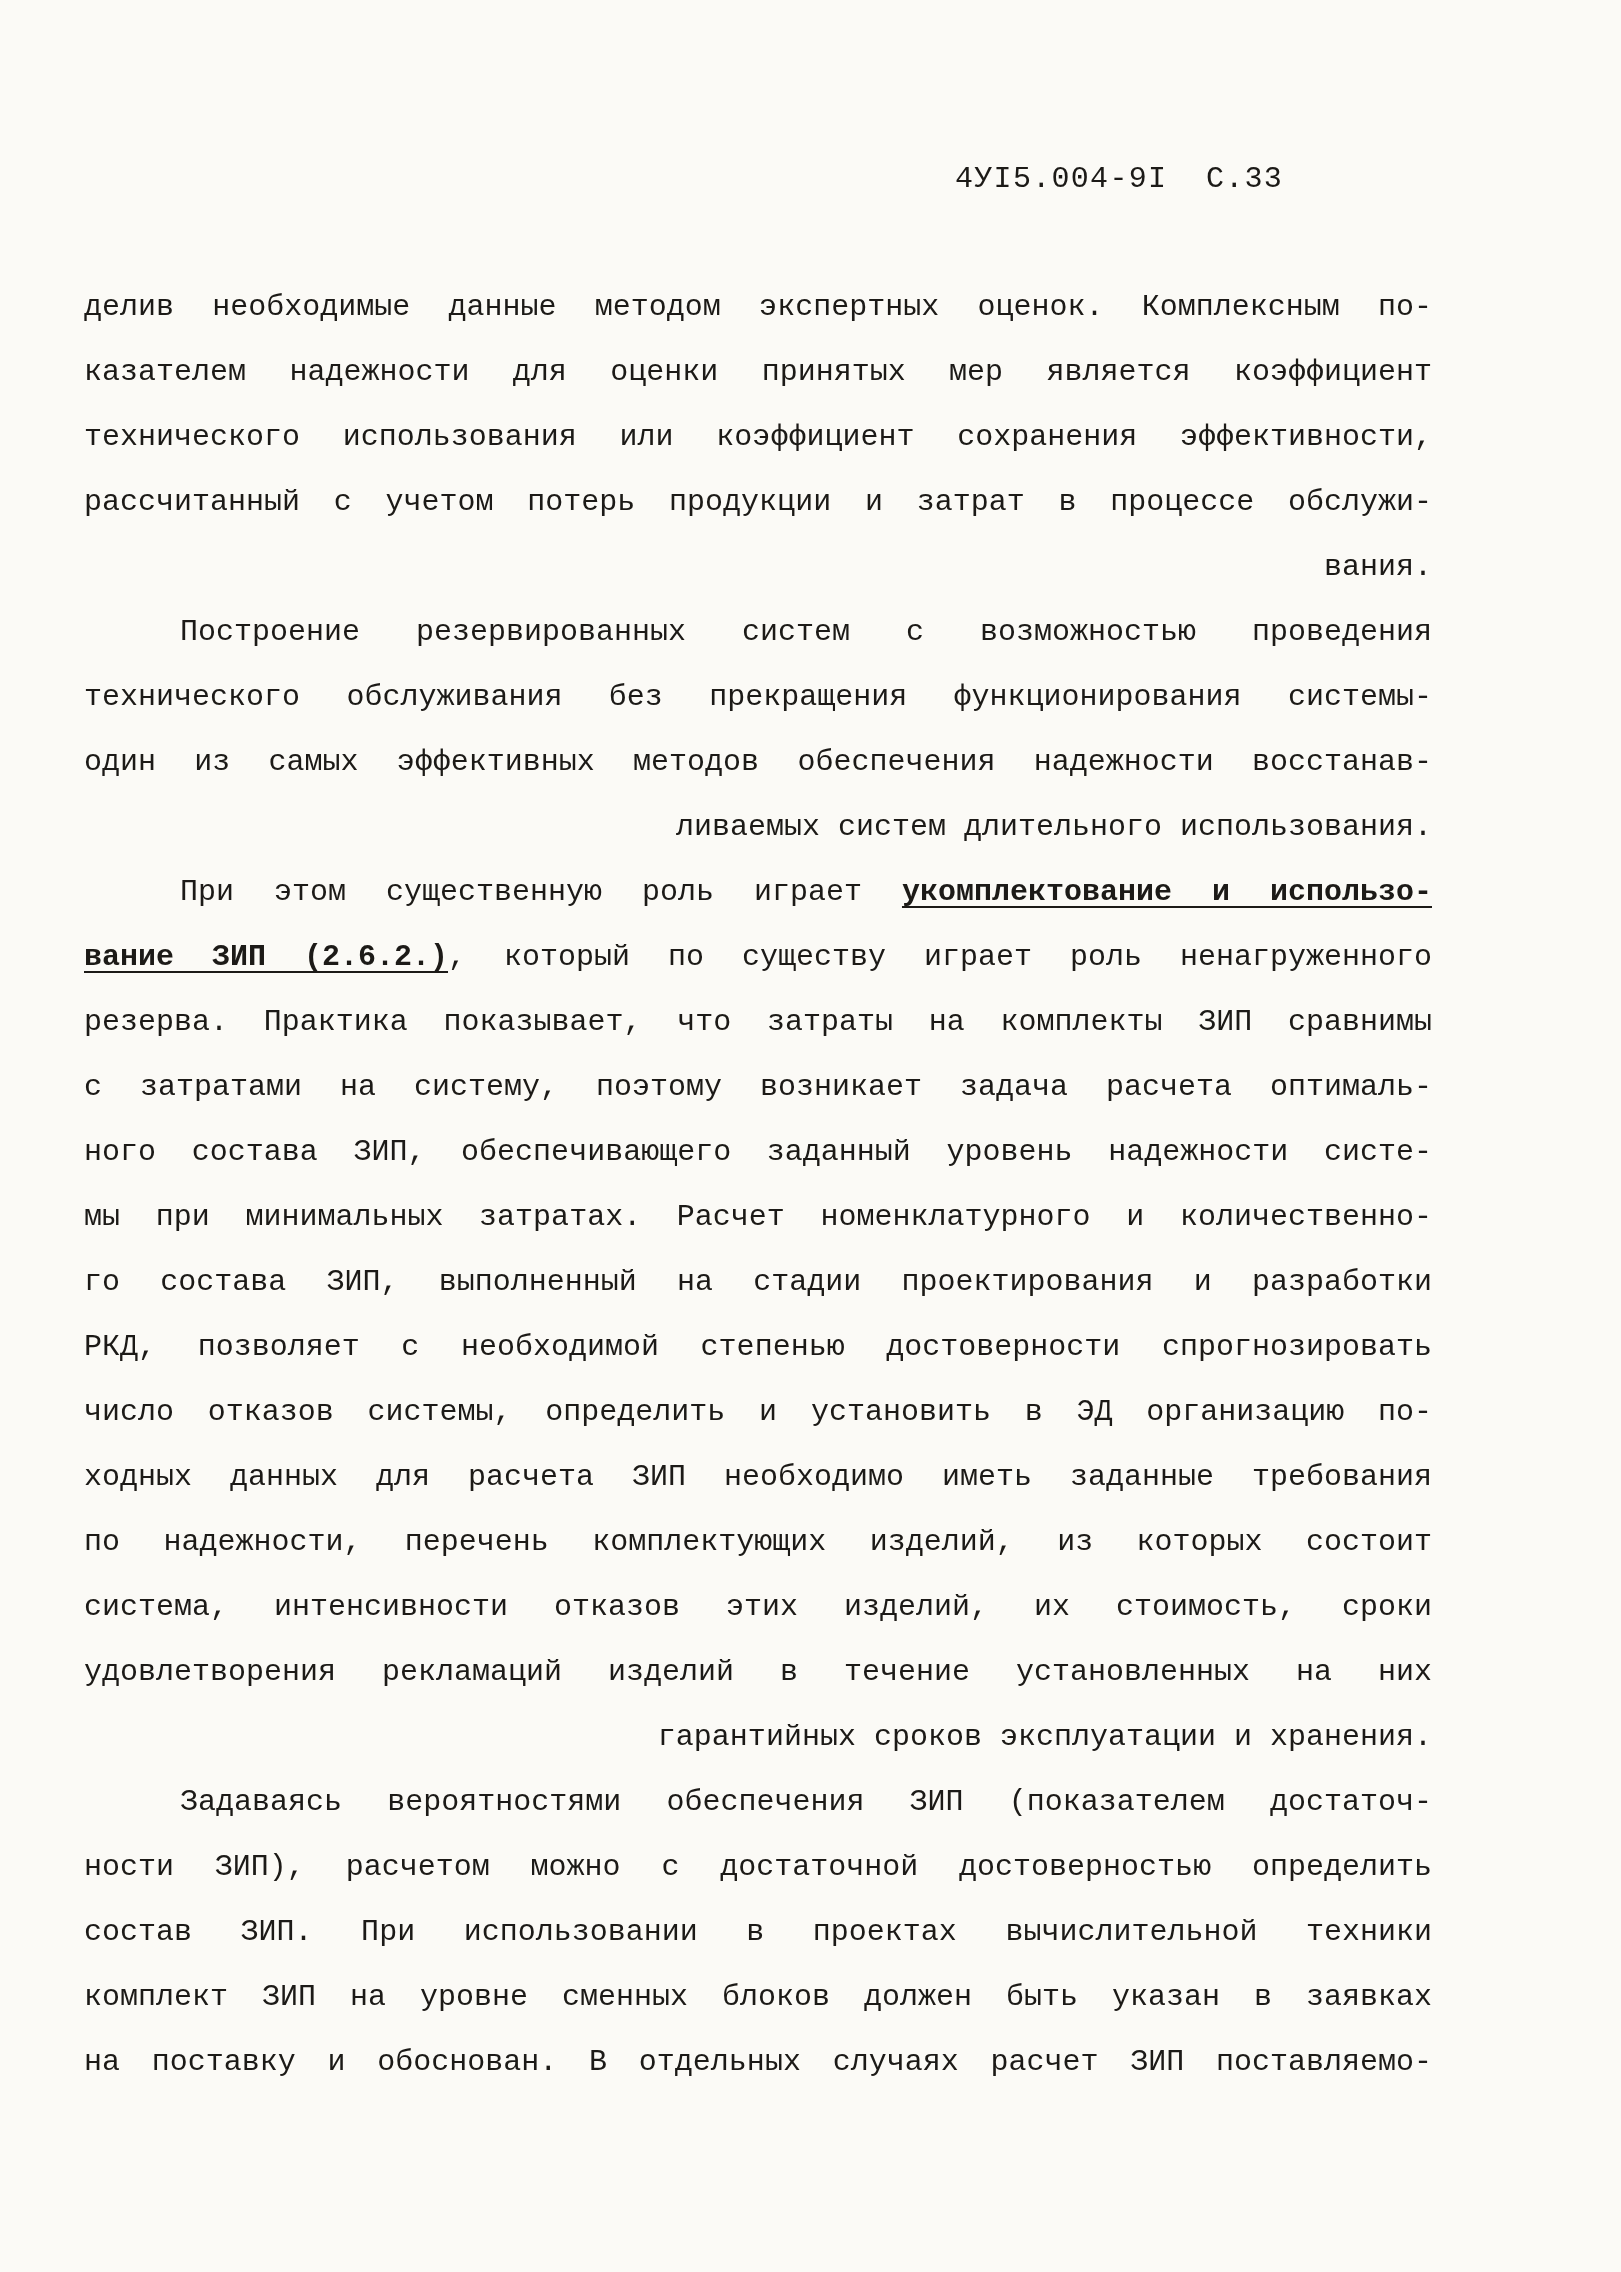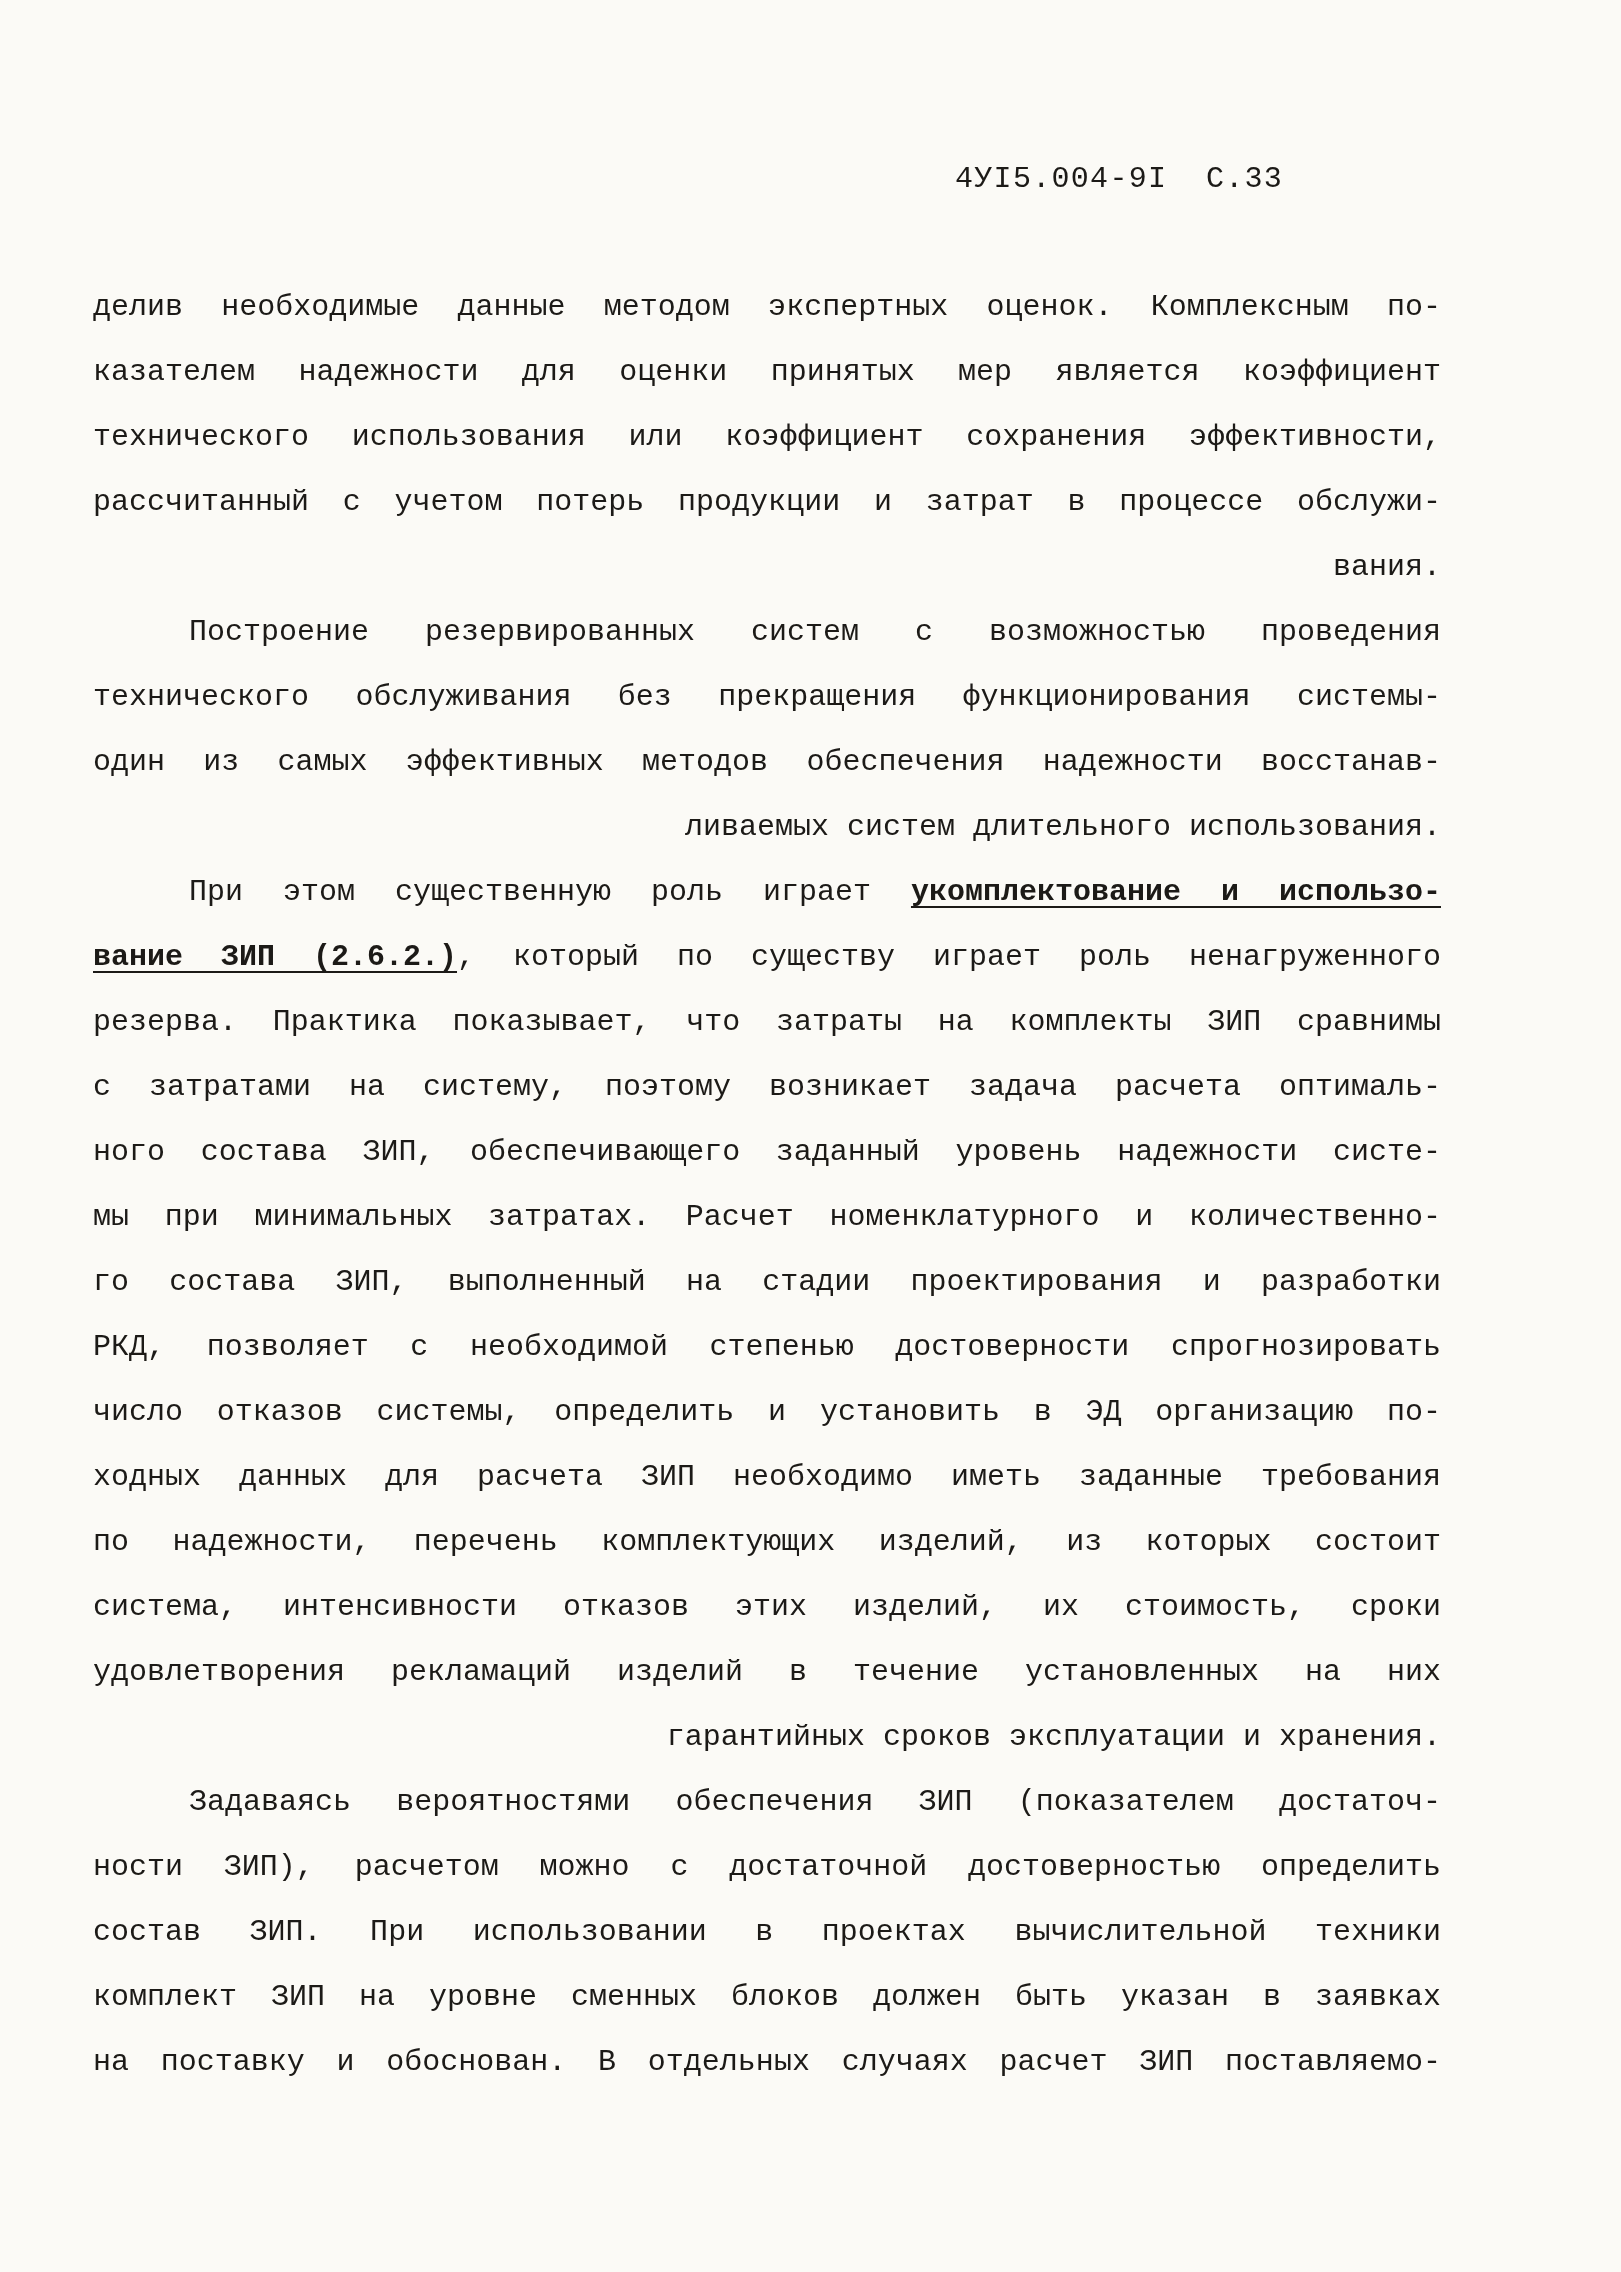--- a/index.html
+++ b/index.html
@@ -23,21 +23,21 @@
     position: absolute;
     top: 162px;
     left: 917px;
     font-size: 30px;
     letter-spacing: 1.3px;
     white-space: pre;
     margin-left: 38px;
   }
   .doc-body {
     position: absolute;
-    left: 93px;
+    left: 84px;
     top: 275px;
     width: 1348px;
     font-size: 30px;
     line-height: 65px;
   }
   .line {
     white-space: normal;
     text-align: right;
   }
   .line.just {

